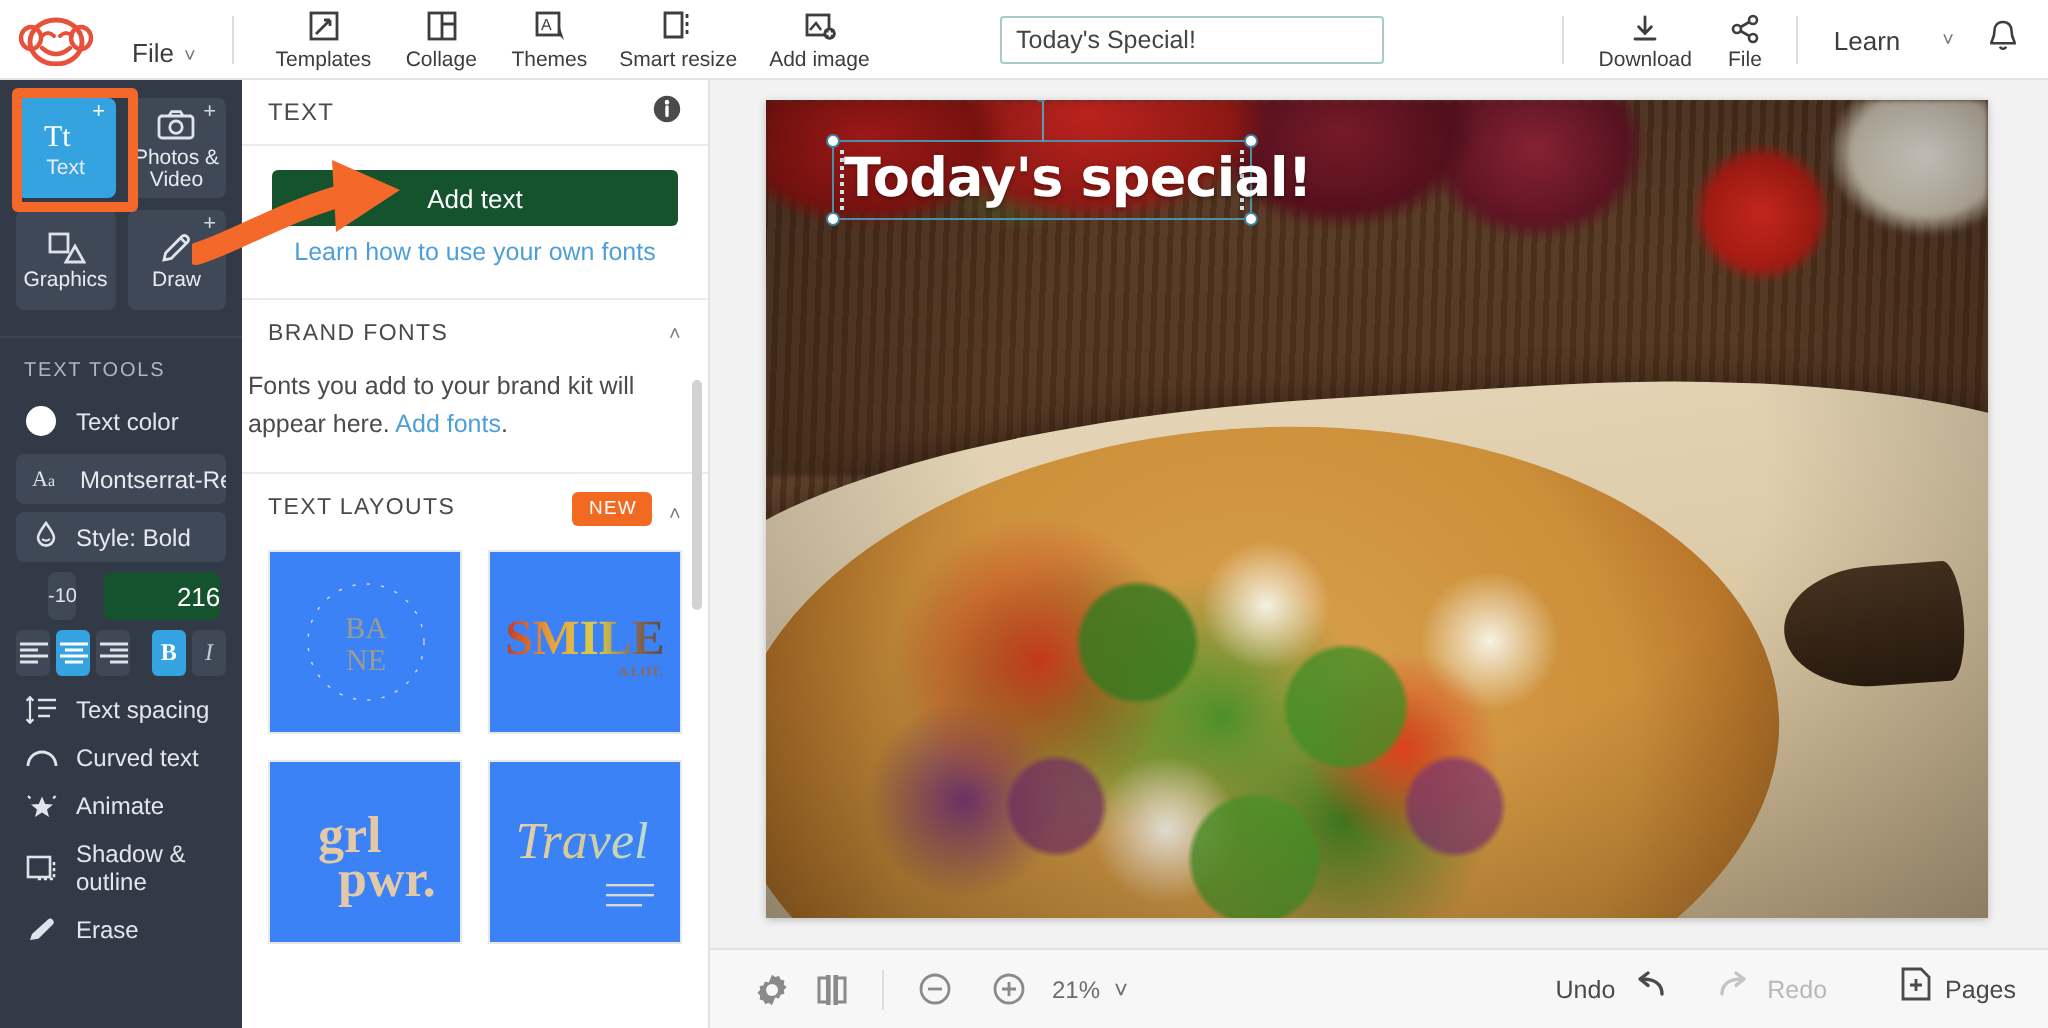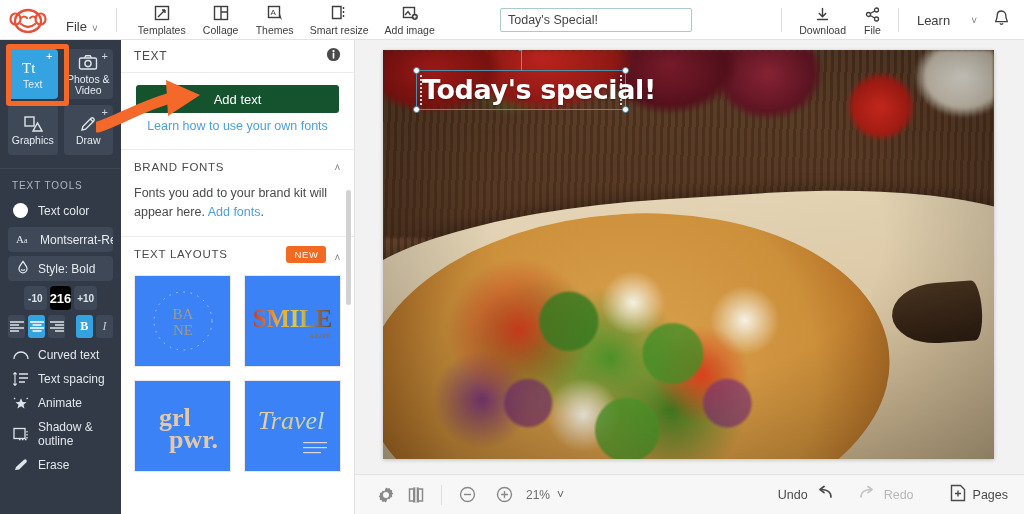--- a/index.html
+++ b/index.html
@@ -70,28 +70,28 @@
 
   .tt-row { display:flex; align-items:center; gap:9px; padding: 5px 12px; font-size: 12px; color:#e3e7ec; cursor:pointer;}
   .tt-row .ic { width: 17px; display:flex; align-items:center; justify-content:center; flex:0 0 17px;}
   .swatch { width: 15px; height: 15px; border-radius: 50%; background: #fff; display:block; }
 
   .pill {
     margin: 4px 8px; height: 25px; border-radius: 4px; background: #3e4857;
     display: flex; align-items: center; gap: 8px; padding: 0 8px; cursor: pointer;
     font-size: 12px; color: #e7ebf0; overflow: hidden; white-space: nowrap;
   }
-  .numrow { display: flex; margin: 5px 24px; gap: 3px; font-weight: bold; }
+  .numrow { display: flex; margin: 5px 24px; gap: 14px; }
   .numbtn {
     background: #3e4857; border-radius: 4px; height: 24px; display:flex; align-items:center;
     justify-content:center; font-size: 10px; color: #dfe4ea; cursor:pointer; width: 32px;
   }
   .numval {
-    background: #000000; border-radius: 4px; height: 24px; flex: 1; display:flex;
-    align-items:center; justify-content:center; font-size: 13px; color: #ffffff; cursor: text;
+    background: #14532d; border-radius: 4px; height: 24px; flex: 1; display:flex;
+    align-items:center; justify-content:center; font-size: 13px; color: #ffffff; cursor: text; padding-left: 36px;
   }
   .alignrow { display:flex; margin: 5px 8px; gap: 3px; align-items:center; }
   .abtn { width: 23px; height: 23px; border-radius: 3px; background:#3e4857; display:flex;
           align-items:center; justify-content:center; cursor:pointer; }
   .abtn.on { background: #34a3e0; }
   .abtn.bold { font-weight: bold; font-size: 12px; color:#fff; font-family:"Liberation Serif",serif;}
   .abtn.ital { font-style: italic; font-size: 12px; color:#c3cad3; font-family:"Liberation Serif",serif;}
   .gap4 { width: 6px; }
 
   
@@ -107,21 +107,21 @@
   .panel-sec { padding: 12px 15px 16px; border-bottom: 1px solid #ececec; }
   .add-text-btn {
     width: 100%; height: 28px; border-radius: 3px; background: #14532d; border: none;
     color: #fff; font-size: 13px; cursor: pointer; font-family:"Liberation Sans",sans-serif;
   }
   .learn-link { display:block; text-align:center; margin-top: 6px; font-size: 12.5px; color:#4d9fd9; cursor:pointer;}
   .sec-head {
     height: 34px; display:flex; align-items:center; justify-content:space-between;
     padding: 0 13px; font-size: 11.5px; letter-spacing: .7px; color: #4a4a4a;
   }
-  .sec-body { padding: 0 13px 13px; font-size: 12.5px; color: #4a4a4a; line-height: 19px; }
+  .sec-body { padding: 0 3px 13px; font-size: 12.5px; color: #4a4a4a; line-height: 19px; }
   .link-blue { color:#4d9fd9; cursor:pointer; }
   .new-badge {
     background:#f26a21; color:#fff; font-size:9.5px; letter-spacing:.6px;
     padding: 3px 8px; border-radius: 3px; margin-right: 8px;
   }
   .chev { font-size: 10px; color: #7a7a7a; }
   .layout-grid { display:grid; grid-template-columns: 1fr 1fr; gap: 13px; padding: 4px 13px 13px; }
   .layout-card {
     height: 92px; border: 1px solid #e8e8e8; background:#3b82f6; cursor:pointer;
     display:flex; align-items:center; justify-content:center; overflow:hidden; position:relative;
@@ -461,34 +461,34 @@
             <path d="M0 1h14M5 4h9M0 7h14M5 10h9" stroke="#dfe4ea" stroke-width="1.6"></path>
           </svg>
       </div>
       <div class="gap4"></div>
       <div class="abtn on bold">B</div>
       <div class="abtn ital">I</div>
     </div>
 
     <div class="tt-row">
       <span class="ic">
-        <svg width="16" height="12" viewBox="0 0 16 12">
-            <path d="M1 10 A7 7 0 0 1 15 10" fill="none" stroke="#dfe4ea" stroke-width="1.4"></path>
-          </svg>
-      </span>
-      <span>Curved text</span>
-    </div>
-    <div class="tt-row">
-      <span class="ic">
         <svg width="15" height="14" viewBox="0 0 15 14">
             <path d="M2 1 v12 M0.3 2.4 L2 0.6 L3.7 2.4 M0.3 11.6 L2 13.4 L3.7 11.6" fill="none" stroke="#dfe4ea" stroke-width="1.1"></path>
             <path d="M6 2h9M6 6h9M6 10h6" stroke="#dfe4ea" stroke-width="1.3"></path>
           </svg>
       </span>
       <span>Text spacing</span>
+    </div>
+    <div class="tt-row">
+      <span class="ic">
+        <svg width="16" height="12" viewBox="0 0 16 12">
+            <path d="M1 10 A7 7 0 0 1 15 10" fill="none" stroke="#dfe4ea" stroke-width="1.4"></path>
+          </svg>
+      </span>
+      <span>Curved text</span>
     </div>
     <div class="tt-row">
       <span class="ic">
         <svg width="16" height="14" viewBox="0 0 16 14">
             <path d="M8 2.2 L9.6 6 L13.5 6.2 L10.5 8.7 L11.5 12.5 L8 10.3 L4.5 12.5 L5.5 8.7 L2.5 6.2 L6.4 6 Z" fill="#dfe4ea"></path>
             <path d="M1 2 l1.2 1.2 M14.8 2 l-1.2 1.2" stroke="#dfe4ea" stroke-width="1.1"></path>
           </svg>
       </span>
       <span>Animate</span>
     </div>

